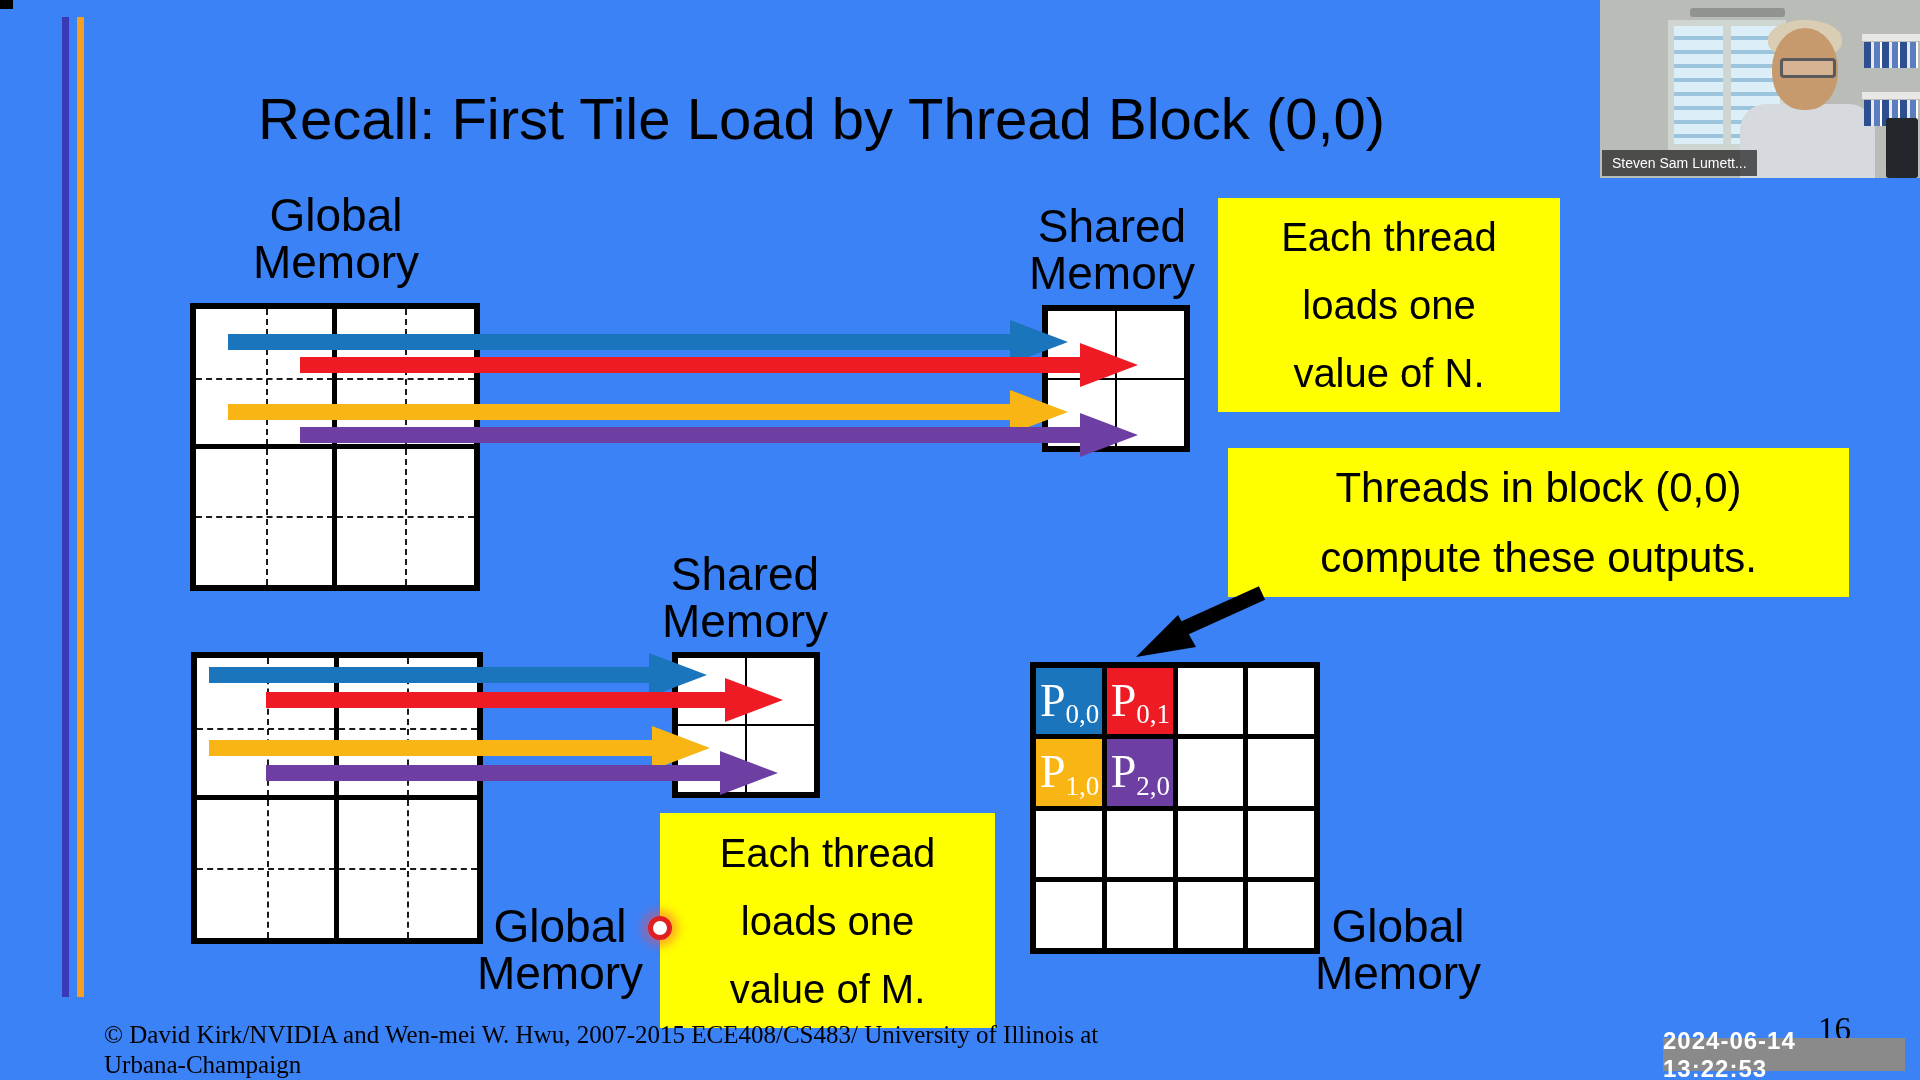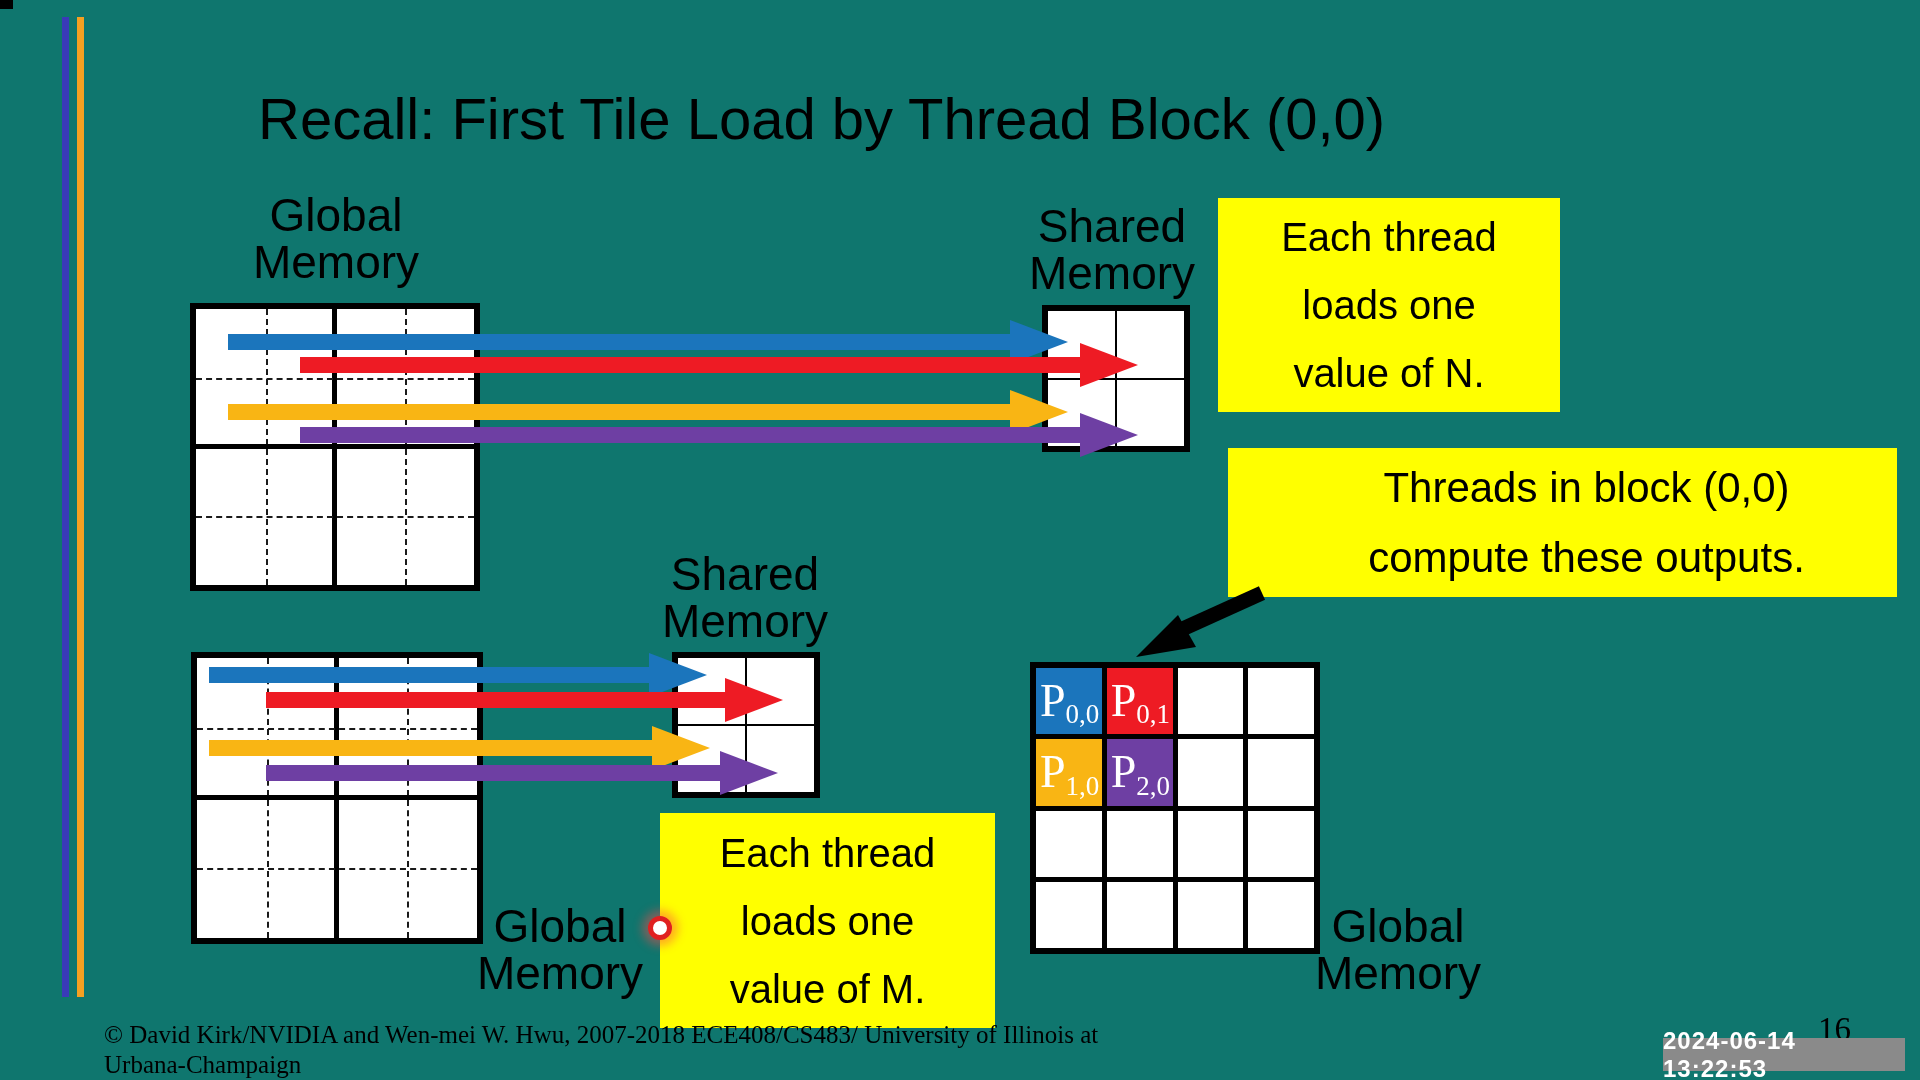--- a/index.html
+++ b/index.html
@@ -1,16 +1,16 @@
 <!DOCTYPE html>
 <html style="--arrow-blue: #1B75BC; --arrow-red: #EE1B24; --arrow-gold: #F9B514; --arrow-purple: #6E3FA3; --accent-bar-blue: #3A3AB8; --accent-bar-orange: #F5A021; --highlight-yellow: #FFFF00; --timestamp-bg: #8A8A8A; --laser-red: #E02020;"><head>
 <meta charset="utf-8">
 <style>
   html,body{margin:0;padding:0;background:#e9e9e9;}
-  .stage{position:relative;width:1920px;height:1080px;background:#0f766e;overflow:hidden;
+  .stage{position:relative;width:1920px;height:1080px;background:#3b82f6;overflow:hidden;
          font-family:"Liberation Sans",sans-serif;color:#000;}
   .abs{position:absolute;}
 
   
   .corner-black{left:0;top:0;width:13px;height:9px;background:#000;}
 
   
   .bar{top:17px;height:980px;width:7px;}
   .bar-blue{left:62px;background:var(--accent-bar-blue);}
   .bar-orange{left:77px;background:var(--accent-bar-orange);}
@@ -124,21 +124,21 @@
   <div class="abs arrow-head  c-red" style="left:1080px;top:343px;"></div>
   <div class="abs arrow-shaft c-gold" style="left:228px;top:404px;width:782px;"></div>
   <div class="abs arrow-head  c-gold" style="left:1010px;top:390px;"></div>
   <div class="abs arrow-shaft c-purple" style="left:300px;top:427px;width:780px;"></div>
   <div class="abs arrow-head  c-purple" style="left:1080px;top:413px;"></div>
 
   <div class="abs callout callout-3line" style="left:1218px;top:198px;width:342px;height:214px;">Each thread
 loads one
 value of N.</div>
 
-  <div class="abs callout callout-2line" style="left:1228px;top:448px;width:621px;height:149px;padding-left:48px;">Threads in block (0,0)
+  <div class="abs callout callout-2line" style="left:1228px;top:448px;width:621px;height:149px;">Threads in block (0,0)
 compute these outputs.</div>
 
   <svg class="abs" style="left:1120px;top:585px;" width="150" height="85" viewBox="0 0 150 85">
     <line x1="142" y1="8" x2="58" y2="46" stroke="#000" stroke-width="15"></line>
     <polygon points="16,72 58,30 76,62" fill="#000"></polygon>
   </svg>
 
   <div class="abs big-grid" style="left:191px;top:652px;width:280px;height:280px;">
     <div class="gl gl-v-thin q25"></div>
       <div class="gl gl-v-thin q75"></div>
@@ -198,19 +198,35 @@
     <div class="p-cell"></div>
     <div class="p-cell"></div>
     <div class="p-cell"></div>
     <div class="p-cell"></div>
     <div class="p-cell"></div>
     <div class="p-cell"></div>
   </div>
   <div class="abs mem-label" style="left:1288px;top:903px;">Global
 Memory</div>
 
-  <div class="abs copyright" style="white-space:pre-line;">© David Kirk/NVIDIA and Wen-mei W. Hwu, 2007-2018 ECE408/CS483/ University of Illinois at
+  <div class="abs copyright" style="white-space:pre-line;">© David Kirk/NVIDIA and Wen-mei W. Hwu, 2007-2015 ECE408/CS483/ University of Illinois at
 Urbana-Champaign</div>
   <div class="abs page-num">16</div>
   <div class="abs timestamp">2024-06-14 13:22:53</div>
 
+  <div class="abs webcam">
+    <div class="vent"></div>
+    <div class="window">
+        <div class="window-post"></div>
+      </div>
+    <div class="body-shirt"></div>
+    <div class="hair"></div>
+    <div class="head"></div>
+    <div class="glasses"></div>
+    <div class="shelf" style="top:34px;"></div>
+    <div class="books" style="top:42px;"></div>
+    <div class="shelf" style="top:92px;"></div>
+    <div class="books" style="top:100px;"></div>
+    <div class="pc-tower"></div>
+    <div class="name-tag">Steven Sam Lumett...</div>
+  </div>
 
 </div>
 
 </body></html>

